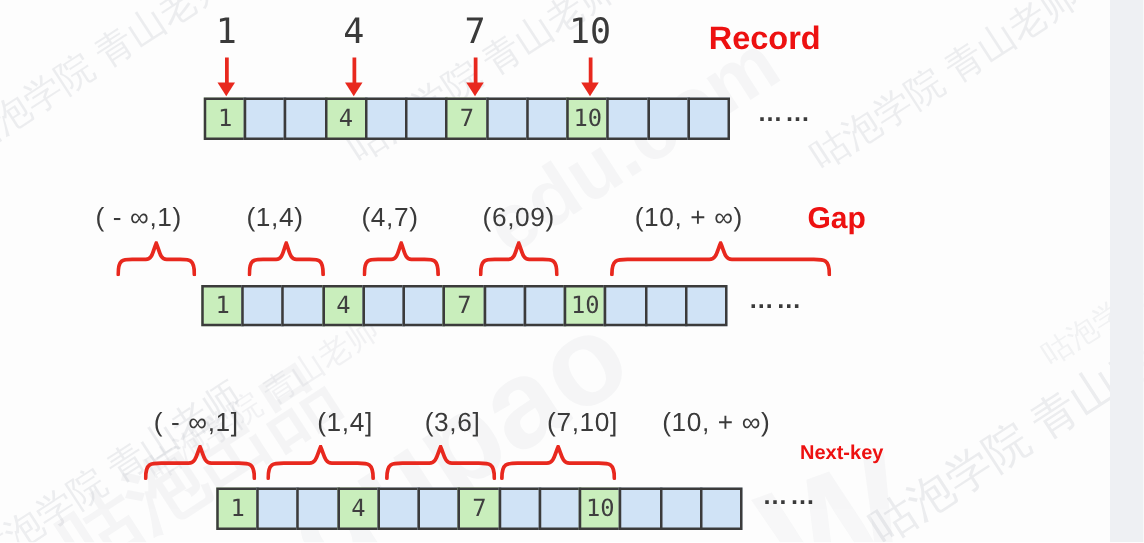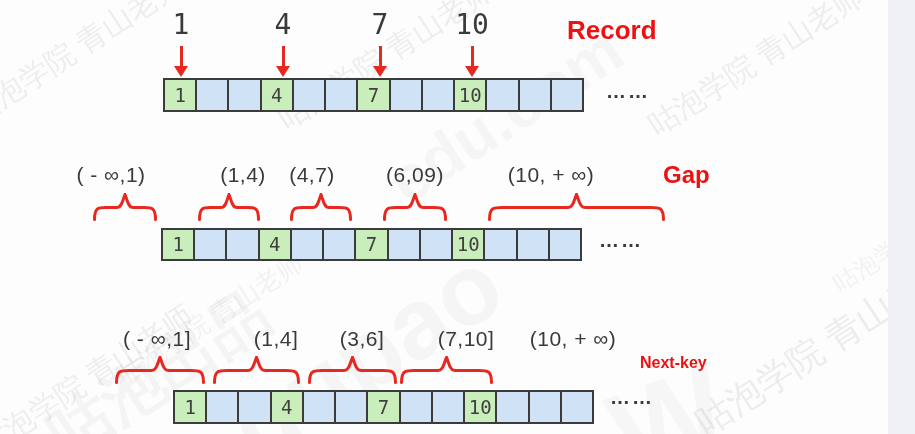--- a/index.html
+++ b/index.html
@@ -59,21 +59,21 @@
   }
   .row-gap .ivl{top:163px;}
   .row-nextkey .ivl{top:327px;}
   
   .brace{position:absolute;}
   .row-gap .brace{top:193px;}
   .row-nextkey .brace{top:356px;}
   
   .row-title{position:absolute;font-weight:bold;color:var(--title-red,#ed1111);white-space:nowrap;}
   .title-record{left:567px;top:15px;font-size:26px;}
-  .title-gap{left:646px;top:161px;font-size:24px;margin-left:17px;}
+  .title-gap{left:646px;top:161px;font-size:24px;}
   .title-nextkey{left:640px;top:326px;font-size:16px;margin-top:28px;}
   .dots{position:absolute;font-size:20px;font-weight:bold;color:#3a3a3a;letter-spacing:2px;}
   .dots-record{left:606px;top:80px;}
   .dots-gap{left:599px;top:229px;}
   .dots-nextkey{left:610px;top:386px;}
 </style>
 </head>
 <body>
 
 <div class="stage" style="--record-cell: #c9eebc; --gap-cell: #d0e3f6; --cell-border: #3b3b3b; --pointer-red: #e8281e; --title-red: #ed1111; --text-dark: #3a3a3a;">
@@ -137,21 +137,21 @@
         <div class="cell"></div>
         <div class="cell"></div>
         <div class="cell"></div>
       </div>
     <span class="row-title title-record">Record</span>
     <span class="dots dots-record">……</span>
   </section>
 
   <section class="row-gap">
     <span class="ivl" style="left:111px">( - ∞,1)</span>
-    <span class="ivl" style="left:243px">(1,4)</span>
+    <span class="ivl" style="left:220px">(1,4)</span>
     <span class="ivl" style="left:312px">(4,7)</span>
     <span class="ivl" style="left:415px">(6,09)</span>
     <span class="ivl" style="left:551px">(10, + ∞)</span>
 
     <div class="brace" style="left: 93px; width: 64px; height: 28px;"><svg width="64" height="28" viewBox="0 0 64 28" xmlns="http://www.w3.org/2000/svg">
           <path d="M 1.5 26.5 C 1.5 14.56 5.120000000000001 14.56 12.8 14.56 L 23.68 14.56 C 29.088 14.56 29.504 7.28 32 1.5 C 34.496 7.28 34.912 14.56 40.32 14.56 L 51.2 14.56 C 58.879999999999995 14.56 62.5 14.56 62.5 26.5" fill="none" stroke="#e8281e" stroke-width="3" stroke-linecap="round"></path>
         </svg></div>
     <div class="brace" style="left: 198px; width: 62px; height: 28px;"><svg width="62" height="28" viewBox="0 0 62 28" xmlns="http://www.w3.org/2000/svg">
           <path d="M 1.5 26.5 C 1.5 14.56 4.960000000000001 14.56 12.4 14.56 L 22.939999999999998 14.56 C 28.179 14.56 28.582 7.28 31 1.5 C 33.418 7.28 33.821 14.56 39.06 14.56 L 49.6 14.56 C 57.04 14.56 60.5 14.56 60.5 26.5" fill="none" stroke="#e8281e" stroke-width="3" stroke-linecap="round"></path>
         </svg></div>

